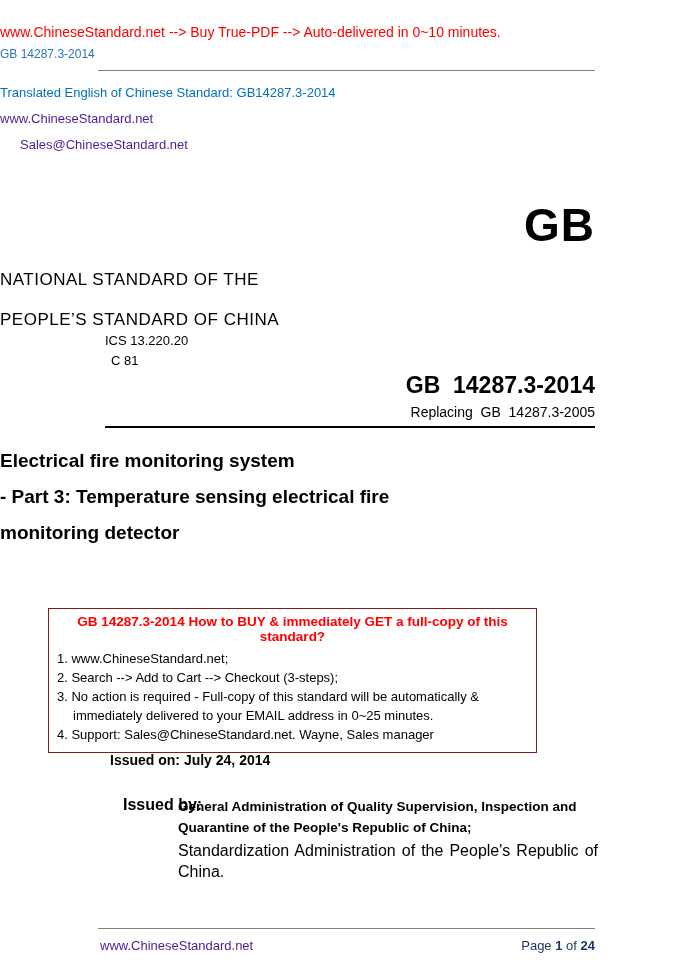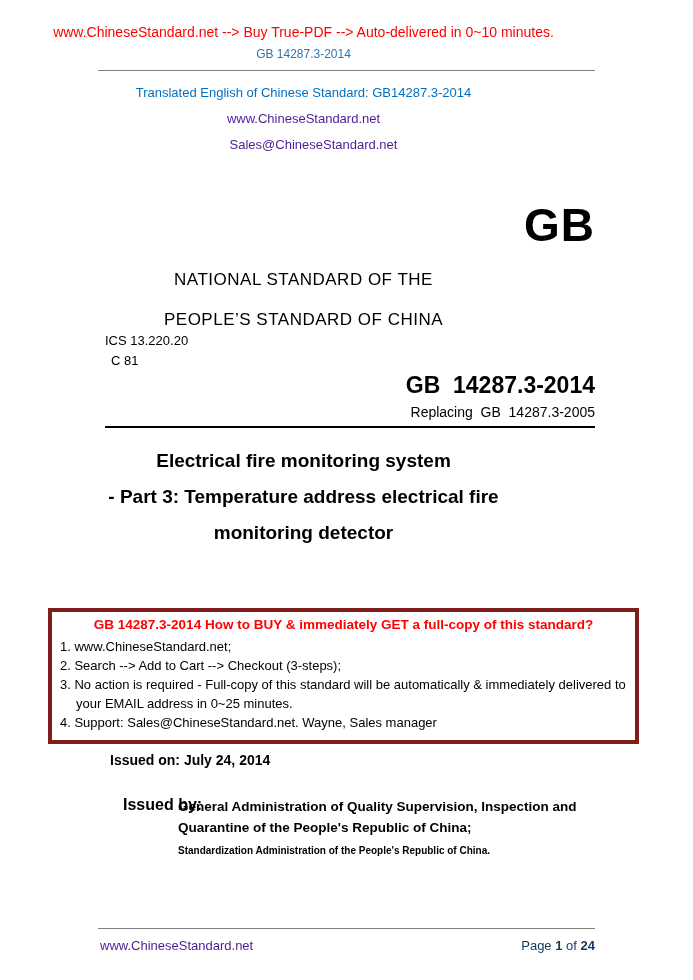--- a/index.html
+++ b/index.html
@@ -7,21 +7,21 @@
   body { font-family: "Liberation Sans", sans-serif; color: #000; }
   .page {
     position: relative;
     width: 693px;
     height: 980px;
     background: #fff;
     overflow: hidden;
     margin: 0 auto;
   }
   .abs { position: absolute; }
-  .center { left: 17px; width: 573px; text-align: center; }
+  .center { left: 0; width: 573px; }
 
   .banner-red { top: 24px; color: #ff0000; font-size: 14px; }
   .doc-code-small { top: 47px; color: #2e74b5; font-size: 12px; }
   .rule-1 { top: 70px; left: 98px; width: 497px; border-top: 1px solid #7f7f7f; }
 
   .translated-line { top: 85px; color: #0070c0; font-size: 13px; }
   .link { color: #4c1d95; cursor: pointer; }
   .site-link { top: 111px; font-size: 13px; }
   .email-link { top: 137px; font-size: 13px; padding-left: 20px; }
 
@@ -35,22 +35,22 @@
 
   .std-code { top: 372px; right: 98px; font-size: 23px; font-weight: bold; white-space: pre; }
   .replacing { top: 404px; right: 98px; font-size: 14px; white-space: pre; }
   .rule-2 { top: 426px; left: 105px; width: 490px; border-top: 2px solid #000; }
 
   .title-1 { top: 450px; font-size: 19px; font-weight: bold; }
   .title-2 { top: 486px; font-size: 19px; font-weight: bold; }
   .title-3 { top: 522px; font-size: 19px; font-weight: bold; }
 
   .buy-box {
-    top: 608px; left: 48px; width: 591px;
-    border: 4px solid #7f1d1d;
+    top: 608px; left: 48px; width: 489px;
+    border: 1px solid #7f1d1d;
     padding: 5px 8px 8px 8px;
   }
   .buy-box-title {
     color: #ff0000; font-weight: bold; font-size: 13.5px;
     text-align: center; margin-bottom: 5px;
   }
   .buy-item {
     font-size: 13px; line-height: 19px; color: #000;
     padding-left: 16px; text-indent: -16px;
   }
@@ -58,21 +58,21 @@
   .issued-on { top: 752px; left: 110px; font-size: 14px; font-weight: bold; }
   .implemented-on { top: 752px; left: 385px; font-size: 14px; font-weight: bold; }
 
   .issuer-label { top: 796px; left: 123px; font-size: 16px; font-weight: bold; }
   .issuer-text-1 {
     top: 796px; left: 178px; width: 420px;
     font-size: 13.5px; font-weight: bold; line-height: 21px;
   }
   .issuer-text-2 {
     top: 840px; left: 178px; width: 420px;
-    font-size: 10px; font-weight: bold; line-height: 21px;
+    font-size: 16px; font-weight: normal; line-height: 21px;
     text-align: justify;
   }
 
   .rule-footer { top: 928px; left: 98px; width: 497px; border-top: 1px solid #7f7f7f; }
   .footer-link { top: 938px; left: 100px; font-size: 13px; }
   .footer-page { top: 938px; right: 98px; font-size: 13px; color: #17365d; white-space: pre; }
   .footer-page b { color: #17365d; }
 </style>
 </head>
 <body>
@@ -93,21 +93,21 @@
   <div class="abs center national-2">PEOPLE’S STANDARD OF CHINA</div>
 
   <div class="abs ics">ICS 13.220.20</div>
   <div class="abs class-code">C 81</div>
 
   <div class="abs std-code">GB  14287.3-2014</div>
   <div class="abs replacing">Replacing  GB  14287.3-2005</div>
   <div class="abs rule-2"></div>
 
   <div class="abs center title-1">Electrical fire monitoring system</div>
-  <div class="abs center title-2">- Part 3: Temperature address electrical fire</div>
+  <div class="abs center title-2">- Part 3: Temperature sensing electrical fire</div>
   <div class="abs center title-3">monitoring detector</div>
 
   <div class="abs buy-box">
     <div class="buy-box-title">GB 14287.3-2014 How to BUY &amp; immediately GET a full-copy of this standard?</div>
     <div class="buy-item">1.  www.ChineseStandard.net;</div>
     <div class="buy-item">2.  Search --&gt; Add to Cart --&gt; Checkout (3-steps);</div>
     <div class="buy-item">3.  No action is required  - Full-copy of this standard will be automatically &amp; immediately delivered to your EMAIL address in 0~25 minutes.</div>
     <div class="buy-item">4.  Support: Sales@ChineseStandard.net. Wayne, Sales manager</div>
   </div>
 

